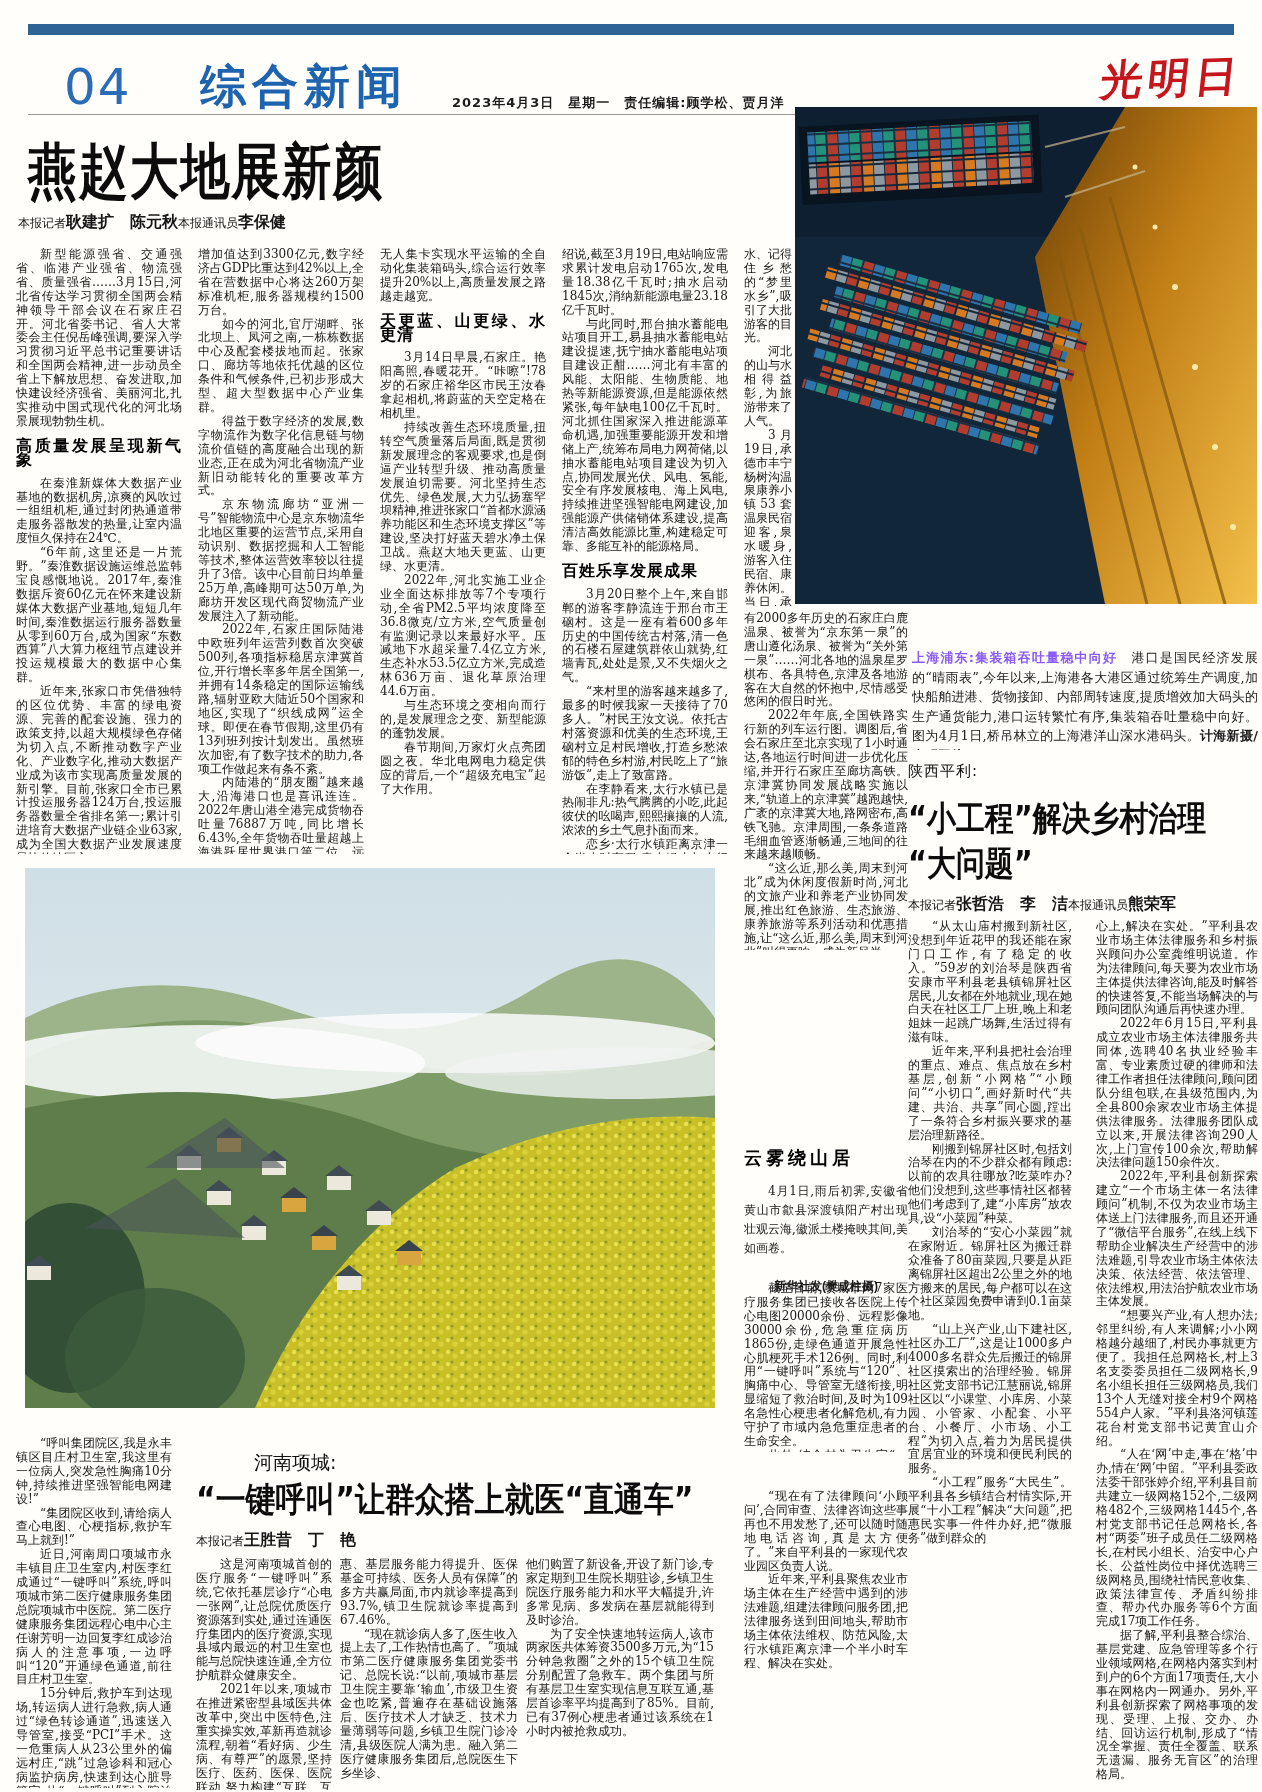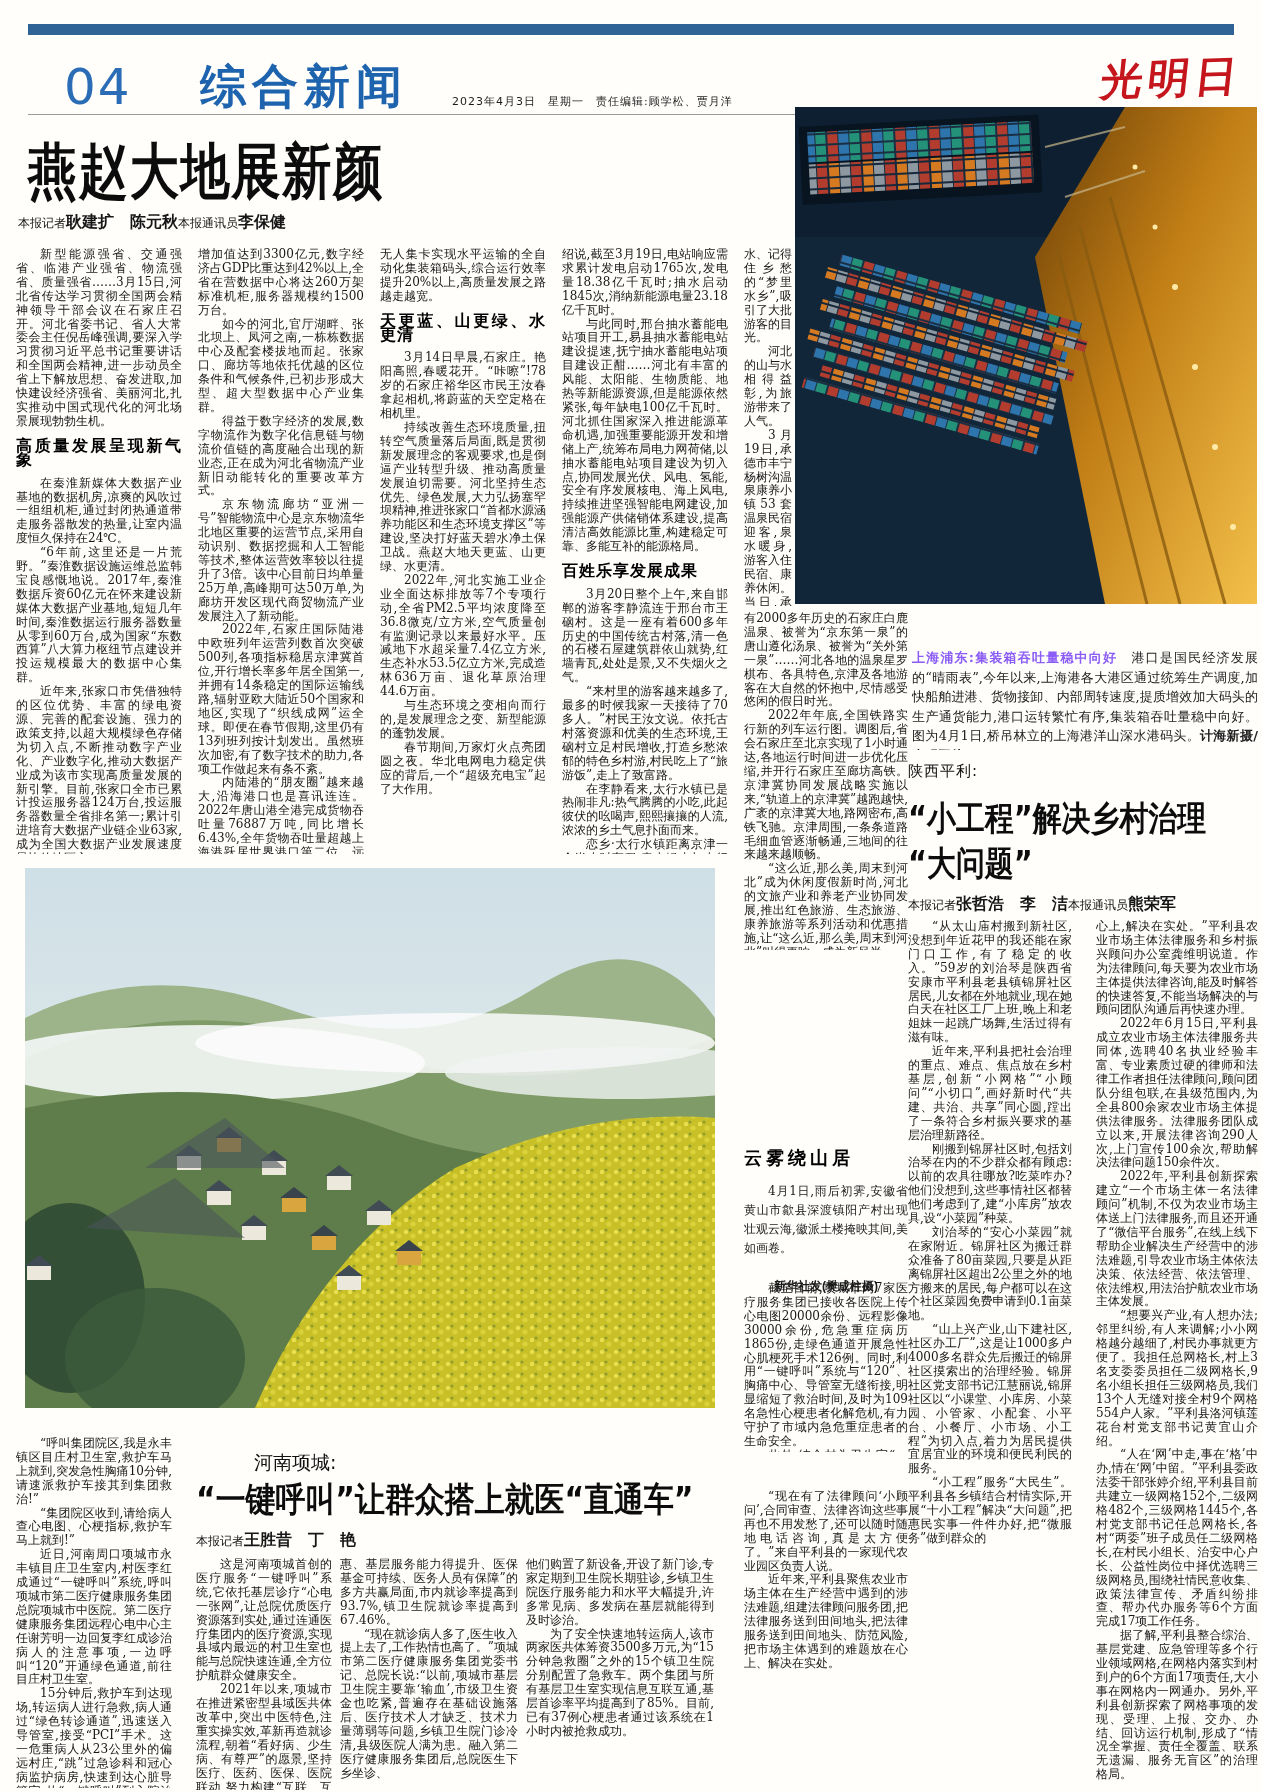--- a/index.html
+++ b/index.html
@@ -7,21 +7,21 @@
        font-family:"DejaVu Serif","Liberation Serif",serif;color:#1b1b1b;overflow:hidden}
   .abs{position:absolute}
 
   
   #topbar{left:28px;top:24px;width:1206px;height:11px;background:#2f6396}
   #pagenum{left:64px;top:58px;font-family:"DejaVu Sans","Liberation Sans",sans-serif;
            font-size:50px;font-weight:400;color:#2a6cb5;letter-spacing:2px}
   #section-title{left:200px;top:56px;font-family:"DejaVu Sans","Liberation Sans",sans-serif;
            font-size:46px;font-weight:700;color:#1d63ae;letter-spacing:6px}
   #dateline{left:452px;top:94px;font-family:"DejaVu Sans","Liberation Sans",sans-serif;
-           font-size:11px;font-weight:400;color:#1c1c1c;letter-spacing:1px}
+           font-size:13px;font-weight:700;color:#1c1c1c;letter-spacing:1px}
   #masthead{left:1098px;top:50px;font-size:42px;font-weight:900;color:#c4161c;
            transform:skewX(-8deg) rotate(-2deg);letter-spacing:5px}
   #header-rule{left:28px;top:114px;width:1206px;height:1px;background:#9a9a9a}
 
   
   #main-title{left:28px;top:132px;font-family:"DejaVu Sans","Liberation Sans",sans-serif;
            font-size:60px;font-weight:900;color:#0c0c0c;letter-spacing:2px;
            transform:scaleX(.82);transform-origin:left top;white-space:nowrap}
   .byline{font-size:12px;color:#161616;white-space:nowrap}
   .byline .name{font-size:16px;font-weight:700;margin:0 0}
@@ -220,21 +220,21 @@
 <div class="col" id="pingli-colB">
     <p class="cont">心上,解决在实处。”平利县农业市场主体法律服务和乡村振兴顾问办公室龚维明说道。作为法律顾问,每天要为农业市场主体提供法律咨询,能及时解答的快速答复,不能当场解决的与顾问团队沟通后再快速办理。</p>
     <p class="para">2022年6月15日,平利县成立农业市场主体法律服务共同体,选聘40名执业经验丰富、专业素质过硬的律师和法律工作者担任法律顾问,顾问团队分组包联,在县级范围内,为全县800余家农业市场主体提供法律服务。法律服务团队成立以来,开展法律咨询290人次,上门宣传100余次,帮助解决法律问题150余件次。</p>
     <p class="para">2022年,平利县创新探索建立“一个市场主体一名法律顾问”机制,不仅为农业市场主体送上门法律服务,而且还开通了“微信平台服务”,在线上线下帮助企业解决生产经营中的涉法难题,引导农业市场主体依法决策、依法经营、依法管理、依法维权,用法治护航农业市场主体发展。</p>
     <p class="para">“想要兴产业,有人想办法;邻里纠纷,有人来调解;小小网格越分越细了,村民办事就更方便了。我担任总网格长,村上3名支委委员担任二级网格长,9名小组长担任三级网格员,我们13个人无缝对接全村9个网格554户人家。”平利县洛河镇莲花台村党支部书记黄宜山介绍。</p>
     <p class="para">“人在‘网’中走,事在‘格’中办,情在‘网’中留。”平利县委政法委干部张婷介绍,平利县目前共建立一级网格152个,二级网格482个,三级网格1445个,各村党支部书记任总网格长,各村“两委”班子成员任二级网格长,在村民小组长、治安中心户长、公益性岗位中择优选聘三级网格员,围绕社情民意收集、政策法律宣传、矛盾纠纷排查、帮办代办服务等6个方面完成17项工作任务。</p>
     <p class="para">据了解,平利县整合综治、基层党建、应急管理等多个行业领域网格,在网格内落实到村到户的6个方面17项责任,大小事在网格内一网通办。另外,平利县创新探索了网格事项的发现、受理、上报、交办、办结、回访运行机制,形成了“情况全掌握、责任全覆盖、联系无遗漏、服务无盲区”的治理格局。</p>
   </div>
 <div class="col" id="pingli-colSide">
     <p class="para">“现在有了法律顾问‘小顾问’,合同审查、法律咨询这些事再也不用发愁了,还可以随时随地电话咨询,真是太方便了。”来自平利县的一家现代农业园区负责人说。</p>
-    <p class="para">近年来,平利县聚焦农业市场主体在生产经营中遇到的涉法难题,组建法律顾问服务团,把法律服务送到田间地头,把法律服务送到田间地头、防范风险,把市场主体遇到的难题放在心上、解决在实处。</p>
+    <p class="para">近年来,平利县聚焦农业市场主体在生产经营中遇到的涉法难题,组建法律顾问服务团,把法律服务送到田间地头,帮助市场主体依法维权、防范风险,太行水镇距离京津一个半小时车程、解决在实处。</p>
   </div>
 
 <div class="abs" id="mountain-photo">
   <svg viewBox="0 0 690 540" preserveAspectRatio="none">
     <defs>
       <linearGradient id="sky" x1="0" y1="0" x2="0" y2="1">
         <stop offset="0" stop-color="#cfdfe6"></stop>
           <stop offset="1" stop-color="#eef3f0"></stop>
       </linearGradient>
       <pattern id="rape" width="14" height="12" patternUnits="userSpaceOnUse">
@@ -282,21 +282,21 @@
   <div id="yunwu-title">云雾绕山居</div>
   <div id="yunwu-text">4月1日,雨后初霁,安徽省黄山市歙县深渡镇阳产村出现壮观云海,徽派土楼掩映其间,美如画卷。</div>
   <div id="yunwu-credit">新华社发(樊成柱摄)</div>
 </div>
 
 <div class="col" id="xc-colSide">
     <p class="para">截至目前,项城市内7家医疗服务集团已接收各医院上传心电图20000余份、远程影像30000余份,危急重症病历1865份,走绿色通道开展急性心肌梗死手术126例。同时,利用“一键呼叫”系统与“120”、胸痛中心、导管室无缝衔接,明显缩短了救治时间,及时为109名急性心梗患者化解危机,有力守护了市域内急危重症患者的生命安全。</p>
     <p class="para">此外,结合村头卫生室“一键呼叫”系统,项城市积极探索把村卫生室与家庭签约医生服务体系建设相结合,探索村级医生融入服务团队服务新模式。</p>
   </div>
 <div class="col" id="xc-colLeft">
-    <p class="para">“呼叫集团院区,我是永丰镇区目庄村卫生室,救护车马上就到,突发急性胸痛10分钟,请速派救护车接其到集团救治!”</p>
+    <p class="para">“呼叫集团院区,我是永丰镇区目庄村卫生室,我这里有一位病人,突发急性胸痛10分钟,持续推进坚强智能电网建设!”</p>
     <p class="para">“集团院区收到,请给病人查心电图、心梗指标,救护车马上就到!”</p>
     <p class="para">近日,河南周口项城市永丰镇目庄卫生室内,村医李红成通过“一键呼叫”系统,呼叫项城市第二医疗健康服务集团总院项城市中医院。第二医疗健康服务集团远程心电中心主任谢芳明一边回复李红成诊治病人的注意事项,一边呼叫“120”开通绿色通道,前往目庄村卫生室。</p>
     <p class="para">15分钟后,救护车到达现场,转运病人进行急救,病人通过“绿色转诊通道”,迅速送入导管室,接受“PCI”手术。这一危重病人从23公里外的偏远村庄,“跳”过急诊科和冠心病监护病房,快速到达心脏导管室,从“一键呼叫”到入院治疗,仅仅用了30分钟。</p>
   </div>
 <div class="abs" id="xc-kicker">河南项城:</div>
 <div class="abs" id="xc-title">“一键呼叫”让群众搭上就医“直通车”</div>
 <div class="abs byline" id="xc-byline">
   <span>本报记者</span><span class="name">王胜昔　丁　艳</span>
 </div>
 <div class="col" id="xc-colA">

